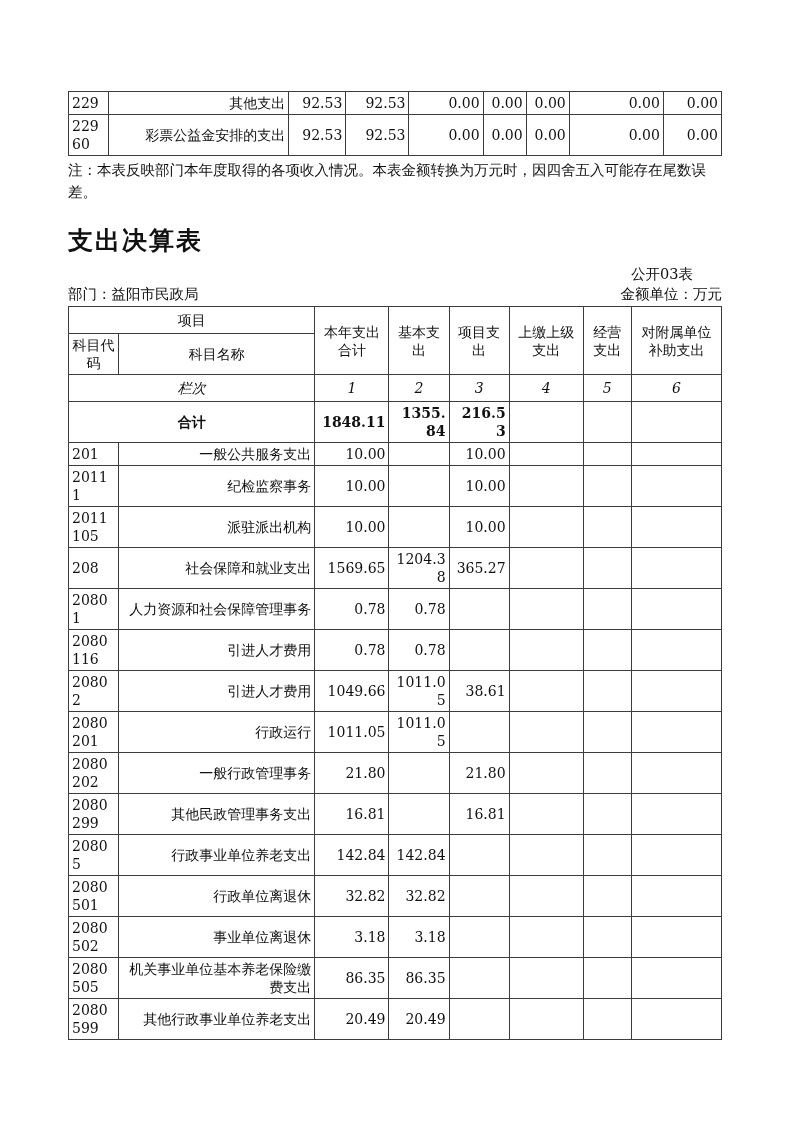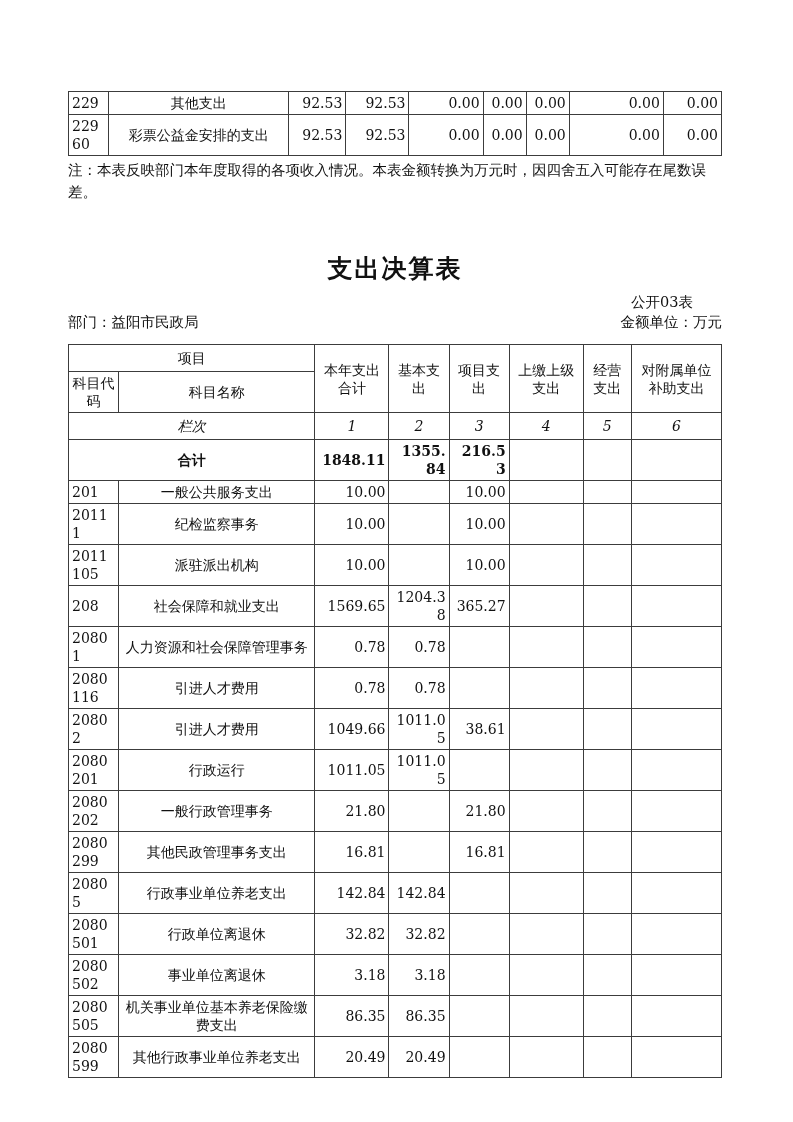--- a/index.html
+++ b/index.html
@@ -38,57 +38,56 @@
     padding: 2px 3px;
     vertical-align: middle;
     overflow: hidden;
   }
   .income-table { margin-top: 91px; }
   .code {
     text-align: left;
     word-break: break-all;
   }
   .name {
-    text-align: center;
+    text-align: right;
     word-break: normal;
   }
   .num {
     text-align: right;
     word-break: break-all;
     font-variant-numeric: tabular-nums;
   }
   .note {
     width: 648px;
     margin-top: 3px;
     font-size: 14.5px;
     line-height: 22px;
     text-align: left;
   }
   .doc-title {
-    margin-top: 50px;
-    text-align: center;
+    margin-top: 22px;
     font-size: 25px;
     font-weight: bold;
     letter-spacing: 2px;
     line-height: 32px;
   }
   .form-code-line {
     margin-top: 8px;
     text-align: right;
     padding-right: 29px;
     font-size: 14.5px;
     line-height: 19px;
   }
   .meta-line {
     display: flex;
     justify-content: space-between;
     font-size: 14.5px;
     line-height: 19px;
     margin-top: 1px;
-    margin-bottom: 12px;
+    margin-bottom: 2px;
   }
   .exp-table td.hdr {
     text-align: center;
     word-break: break-all;
   }
   .exp-table .row-project td { height: 22px; }
   .exp-table .row-lanci td { height: 22px; text-align: center; font-style: italic; }
   .exp-table .row-total td { font-weight: bold; }
   .exp-table .row-total .label-cell { text-align: center; }
 </style>

